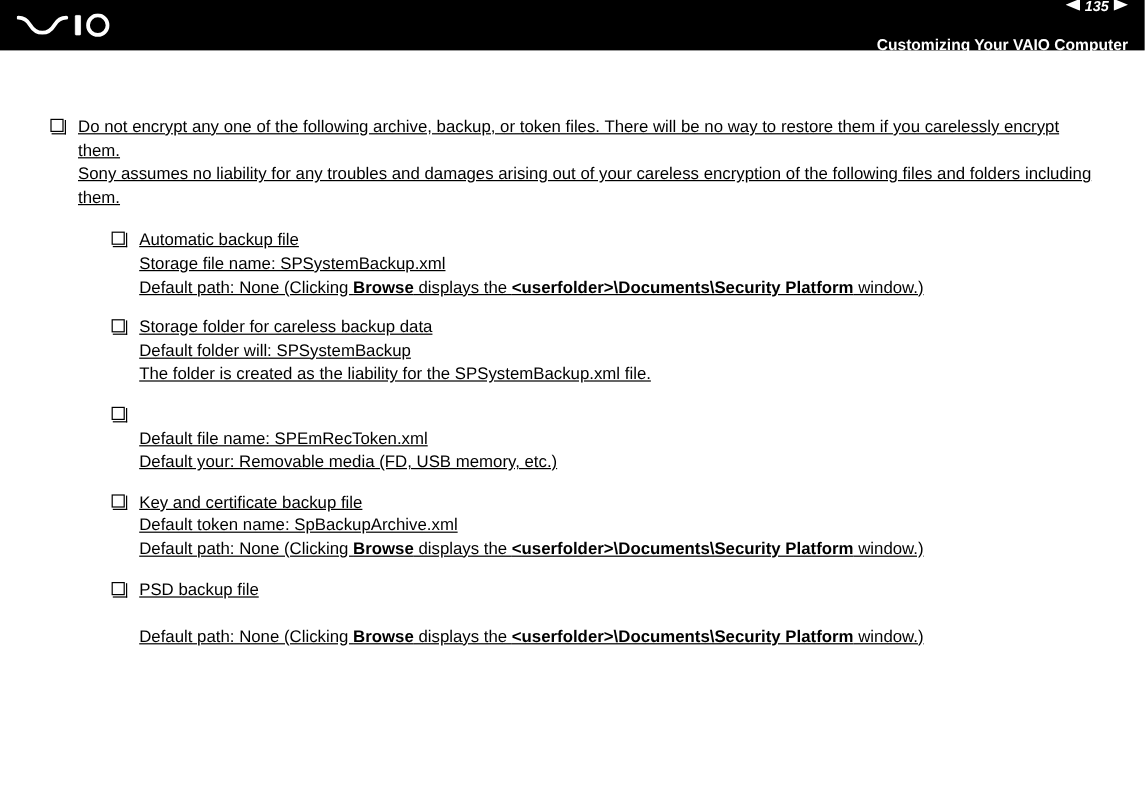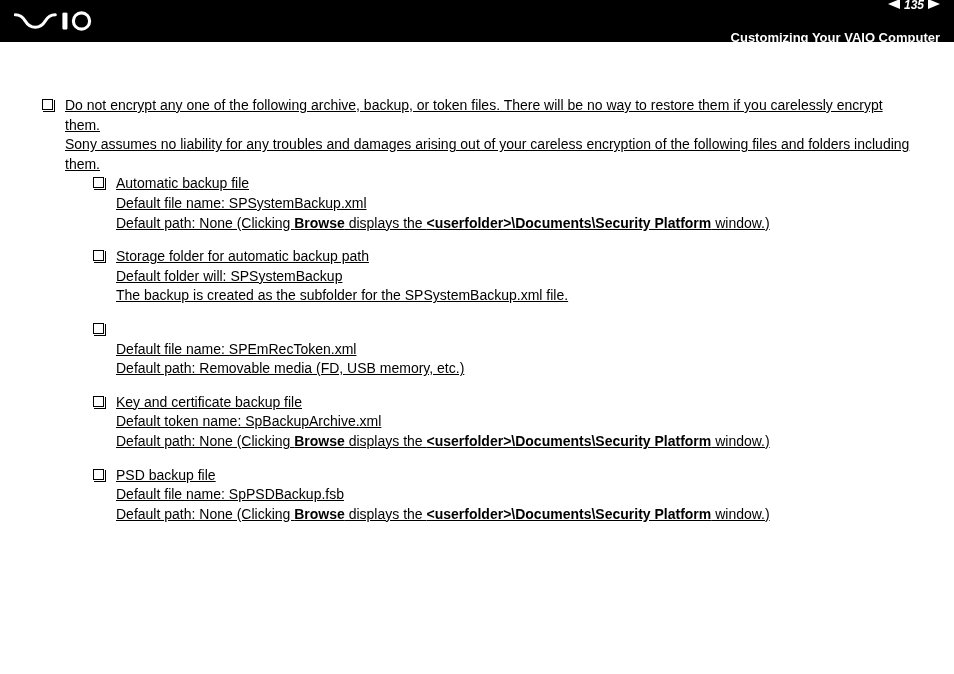--- a/index.html
+++ b/index.html
@@ -133,63 +133,63 @@
   </div>
 </div>
 
 <div class="content">
   <div class="main-item">
     <div class="bullet-box"></div>
     <div class="main-text">
       <span>Do not encrypt any one of the following archive, backup, or token files. There will be no way to restore them if you carelessly encrypt them.</span><br>
       <span>Sony assumes no liability for any troubles and damages arising out of your careless encryption of the following files and folders including them.</span>
 
-      <div class="sub-list" style="">
+      <div class="sub-list" style="margin-top:16px;">
 
         <div class="sub-item">
           <div class="bullet-box"></div>
           <div class="sub-text">
             <span>Automatic backup file</span><br>
-            <span>Default file name: SPSystemBackup.xml</span><br>
+            <span>Storage file name: SPSystemBackup.xml</span><br>
             <span>Default path: None (Clicking </span><span class="bold">Browse</span><span> displays the </span><span class="bold">&lt;userfolder&gt;\Documents\Security Platform</span><span> window.)</span>
           </div>
         </div>
 
         <div class="sub-item">
           <div class="bullet-box"></div>
           <div class="sub-text">
-            <span>Storage folder for automatic backup path</span><br>
+            <span>Storage folder for careless backup data</span><br>
             <span>Default folder will: SPSystemBackup</span><br>
-            <span>The backup is created as the subfolder for the SPSystemBackup.xml file.</span>
+            <span>The folder is created as the liability for the SPSystemBackup.xml file.</span>
           </div>
         </div>
 
         <div class="sub-item">
           <div class="bullet-box"></div>
           <div class="sub-text">
             <br>
             <span>Default file name: SPEmRecToken.xml</span><br>
-            <span>Default path: Removable media (FD, USB memory, etc.)</span>
+            <span>Default your: Removable media (FD, USB memory, etc.)</span>
           </div>
         </div>
 
         <div class="sub-item">
           <div class="bullet-box"></div>
           <div class="sub-text">
             <span>Key and certificate backup file</span><br>
             <span>Default token name: SpBackupArchive.xml</span><br>
             <span>Default path: None (Clicking </span><span class="bold">Browse</span><span> displays the </span><span class="bold">&lt;userfolder&gt;\Documents\Security Platform</span><span> window.)</span>
           </div>
         </div>
 
         <div class="sub-item">
           <div class="bullet-box"></div>
           <div class="sub-text">
             <span>PSD backup file</span><br>
-            <span>Default file name: SpPSDBackup.fsb</span><br>
+            <br>
             <span>Default path: None (Clicking </span><span class="bold">Browse</span><span> displays the </span><span class="bold">&lt;userfolder&gt;\Documents\Security Platform</span><span> window.)</span>
           </div>
         </div>
 
       </div>
     </div>
   </div>
 </div>
 
 </body></html>

